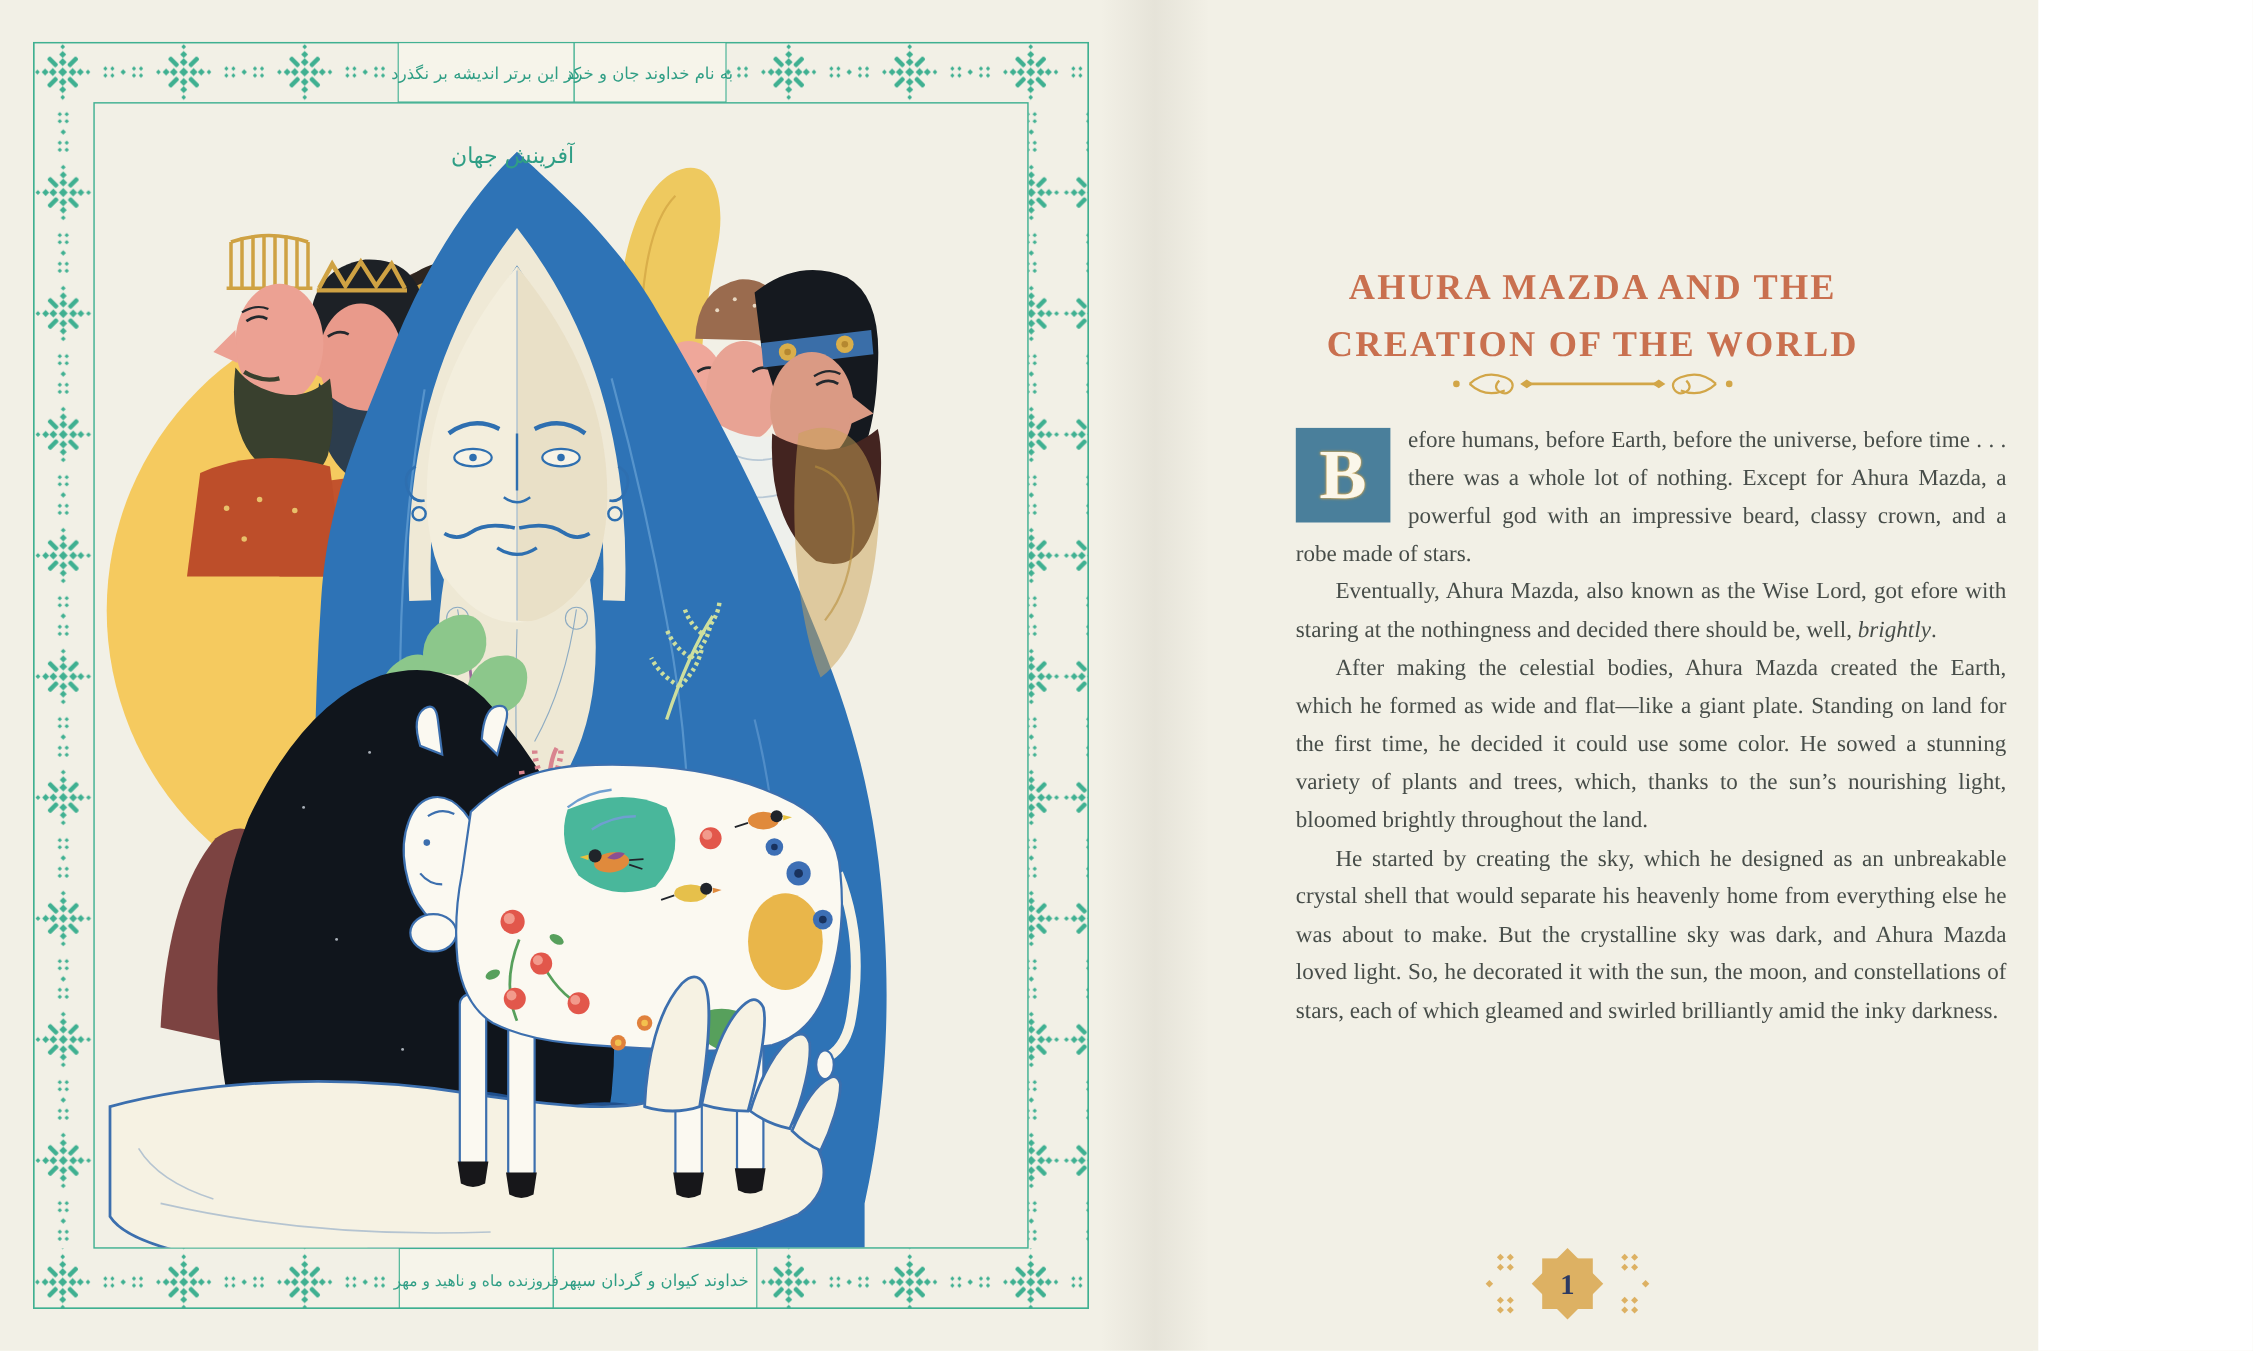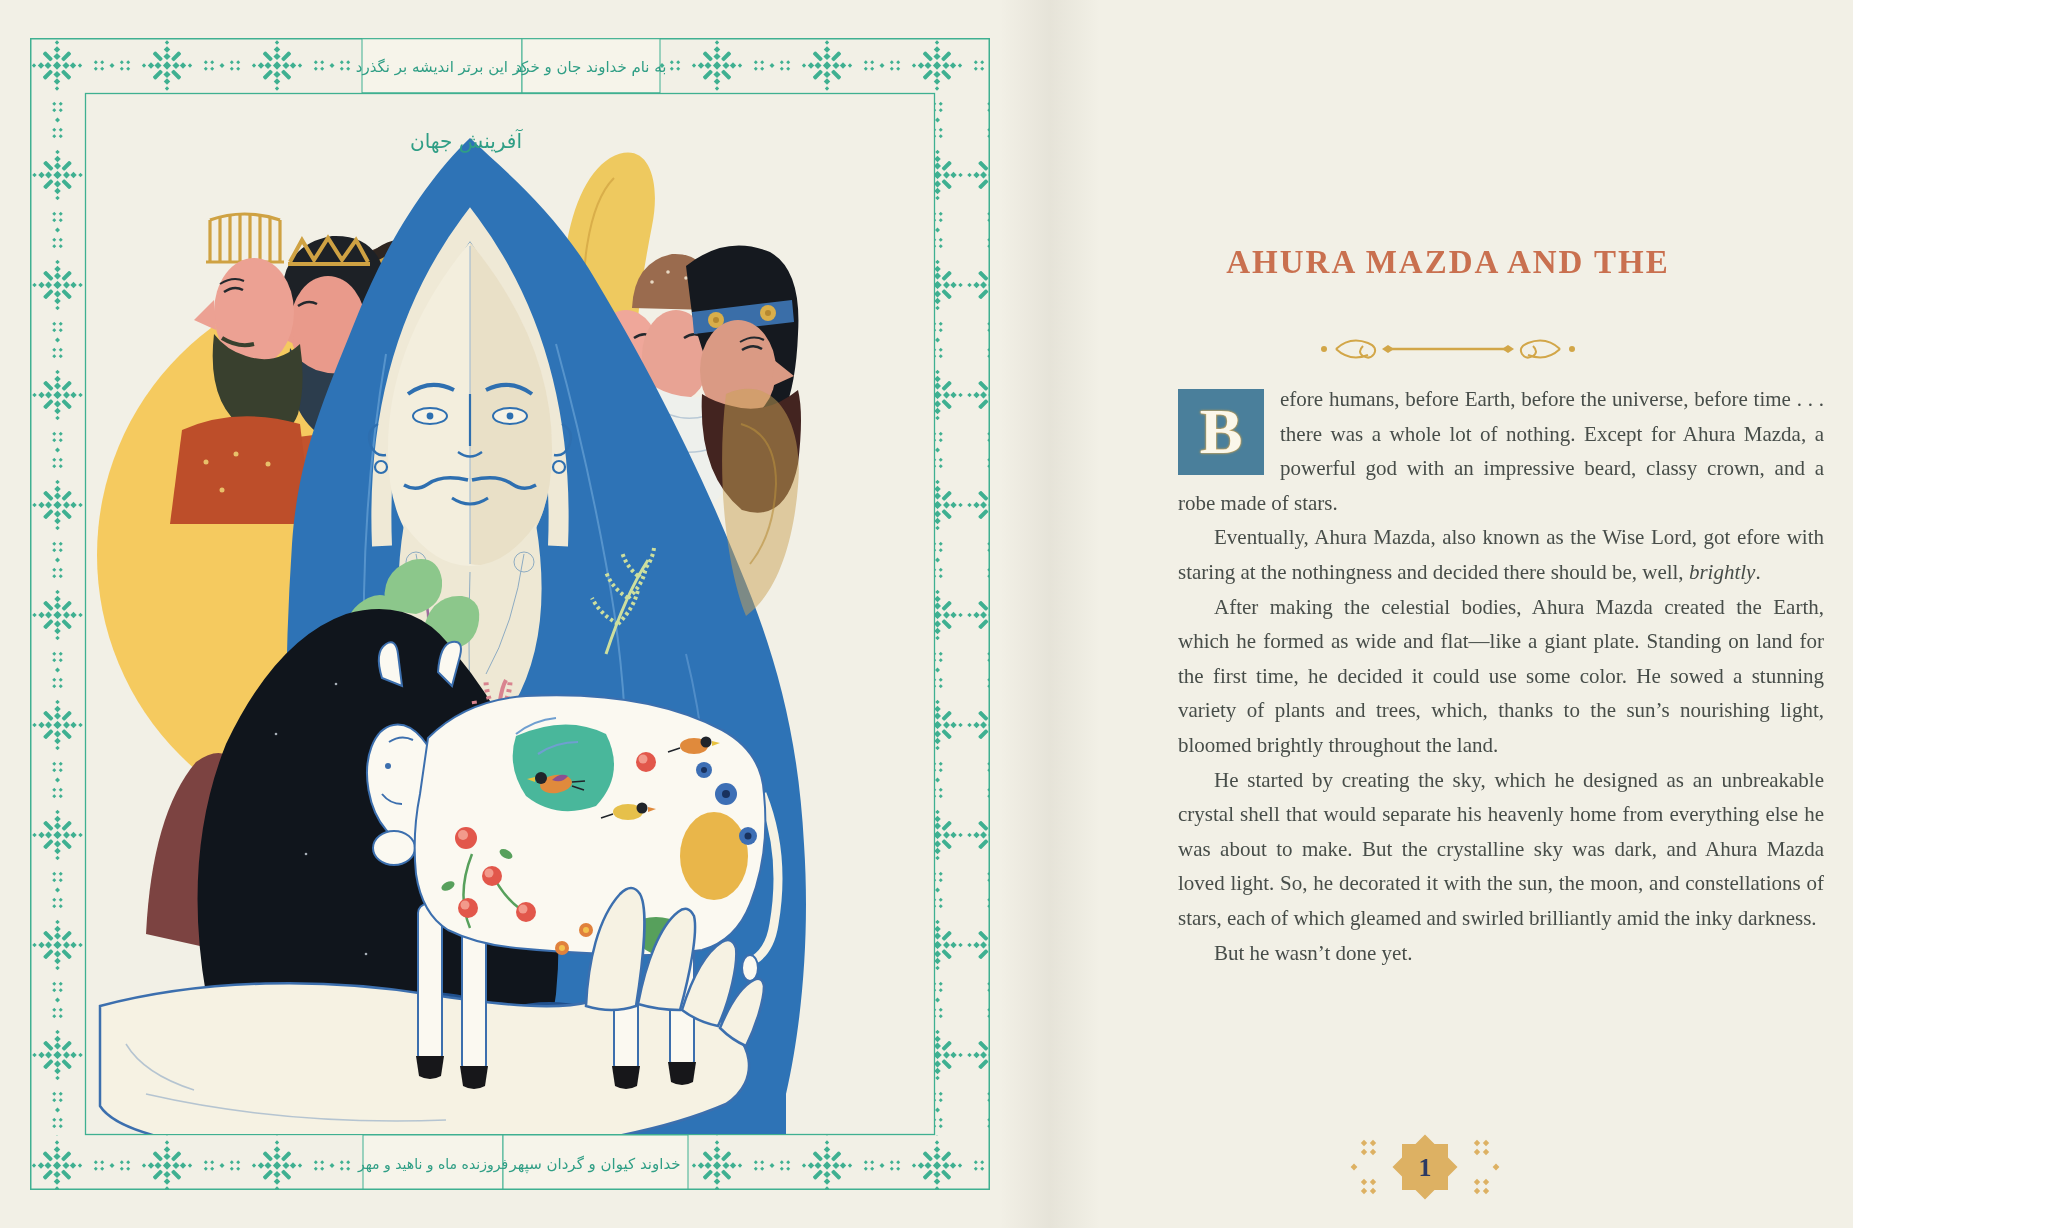--- a/index.html
+++ b/index.html
@@ -341,20 +341,21 @@
       <text class="verse" x="380" y="54" font-size="20" text-anchor="middle" direction="rtl">آفرینش جهان</text>
     </svg>
   </div>
 
   <div class="gutter"></div>
 
   <div>
 
     <div class="title">
       <div>AHURA MAZDA AND THE</div>
+      <div>CREATION OF THE WORLD</div>
     </div>
 
     <svg class="divider" width="260" height="30" viewBox="0 0 260 30">
       <g stroke="#d2a648" fill="none" stroke-width="2">
         <circle cx="6" cy="15" r="3" fill="#d2a648" stroke="none"></circle>
         <path d="M18,15 Q32,2 50,9 Q60,13 56,20 Q52,26 45,22 Q39,18 45,12"></path>
         <path d="M18,15 Q32,28 50,21"></path>
         <path d="M242,15 Q228,2 210,9 Q200,13 204,20 Q208,26 215,22 Q221,18 215,12"></path>
         <path d="M242,15 Q228,28 210,21"></path>
         <path d="M68,15 H192" stroke-width="2.4"></path>
@@ -369,23 +370,20 @@
         <span>efore humans, before Earth, before the universe, before time . . . there was a whole lot of nothing. Except for Ahura Mazda, a powerful god with an impressive beard, classy crown, and a robe made of stars.</span>
       </p>
       <p class="para indent">
         <span>Eventually, Ahura Mazda, also known as the Wise Lord, got efore with staring at the nothingness and decided there should be, well, </span><span class="it">brightly</span><span>.</span>
       </p>
       <p class="para indent">
         <span>After making the celestial bodies, Ahura Mazda created the Earth, which he formed as wide and flat—like a giant plate. Standing on land for the first time, he decided it could use some color. He sowed a stunning variety of plants and trees, which, thanks to the sun’s nourishing light, bloomed brightly throughout the land.</span>
       </p>
       <p class="para indent">
         <span>He started by creating the sky, which he designed as an unbreakable crystal shell that would separate his heavenly home from everything else he was about to make. But the crystalline sky was dark, and Ahura Mazda loved light. So, he decorated it with the sun, the moon, and constellations of stars, each of which gleamed and swirled brilliantly amid the inky darkness.</span>
-      </p>
-      <p class="para indent">
-        <span>But he wasn’t done yet.</span>
       </p>
     </div>
 
     <svg class="pagenum-svg" width="170" height="68" viewBox="0 0 170 68">
       <defs>
           <path id="di" d="M0,-4 L4,0 L0,4 L-4,0 Z" fill="#ddb163"></path>
         </defs>
       <g>
         <rect x="62" y="11" width="46" height="46" fill="#ddb163"></rect>
         <rect x="62" y="11" width="46" height="46" fill="#ddb163" transform="rotate(45 85 34)"></rect>

